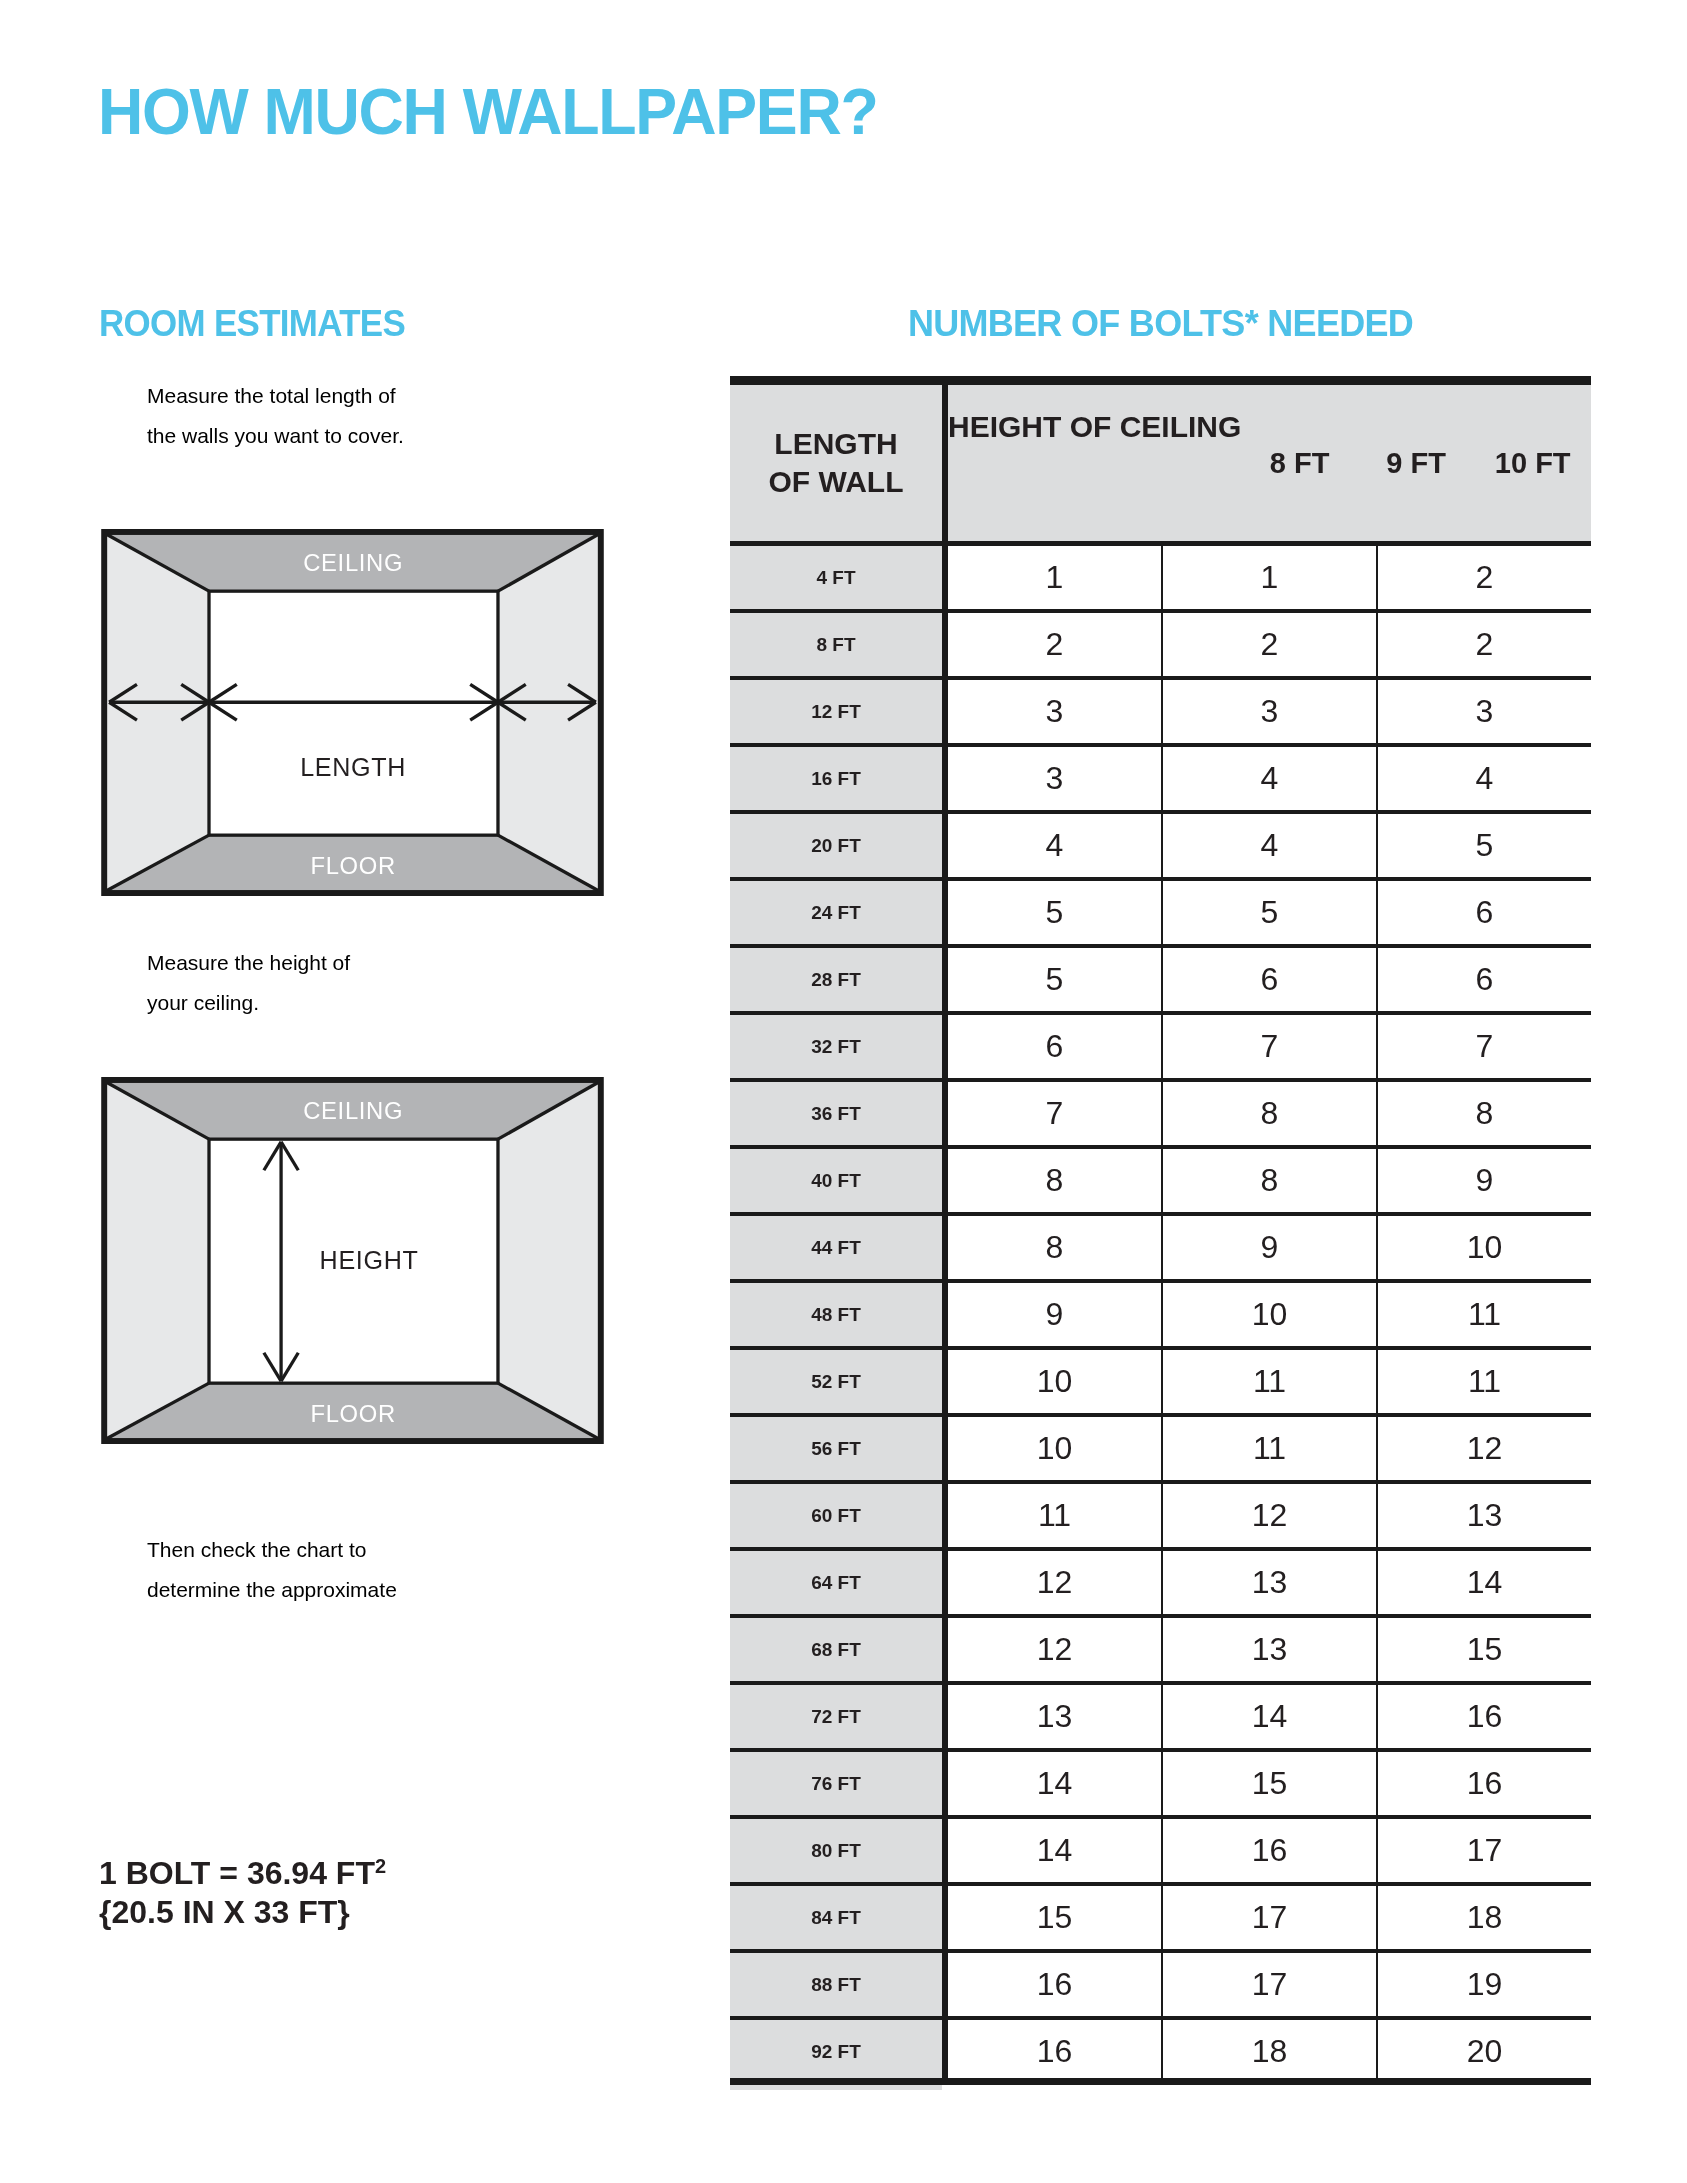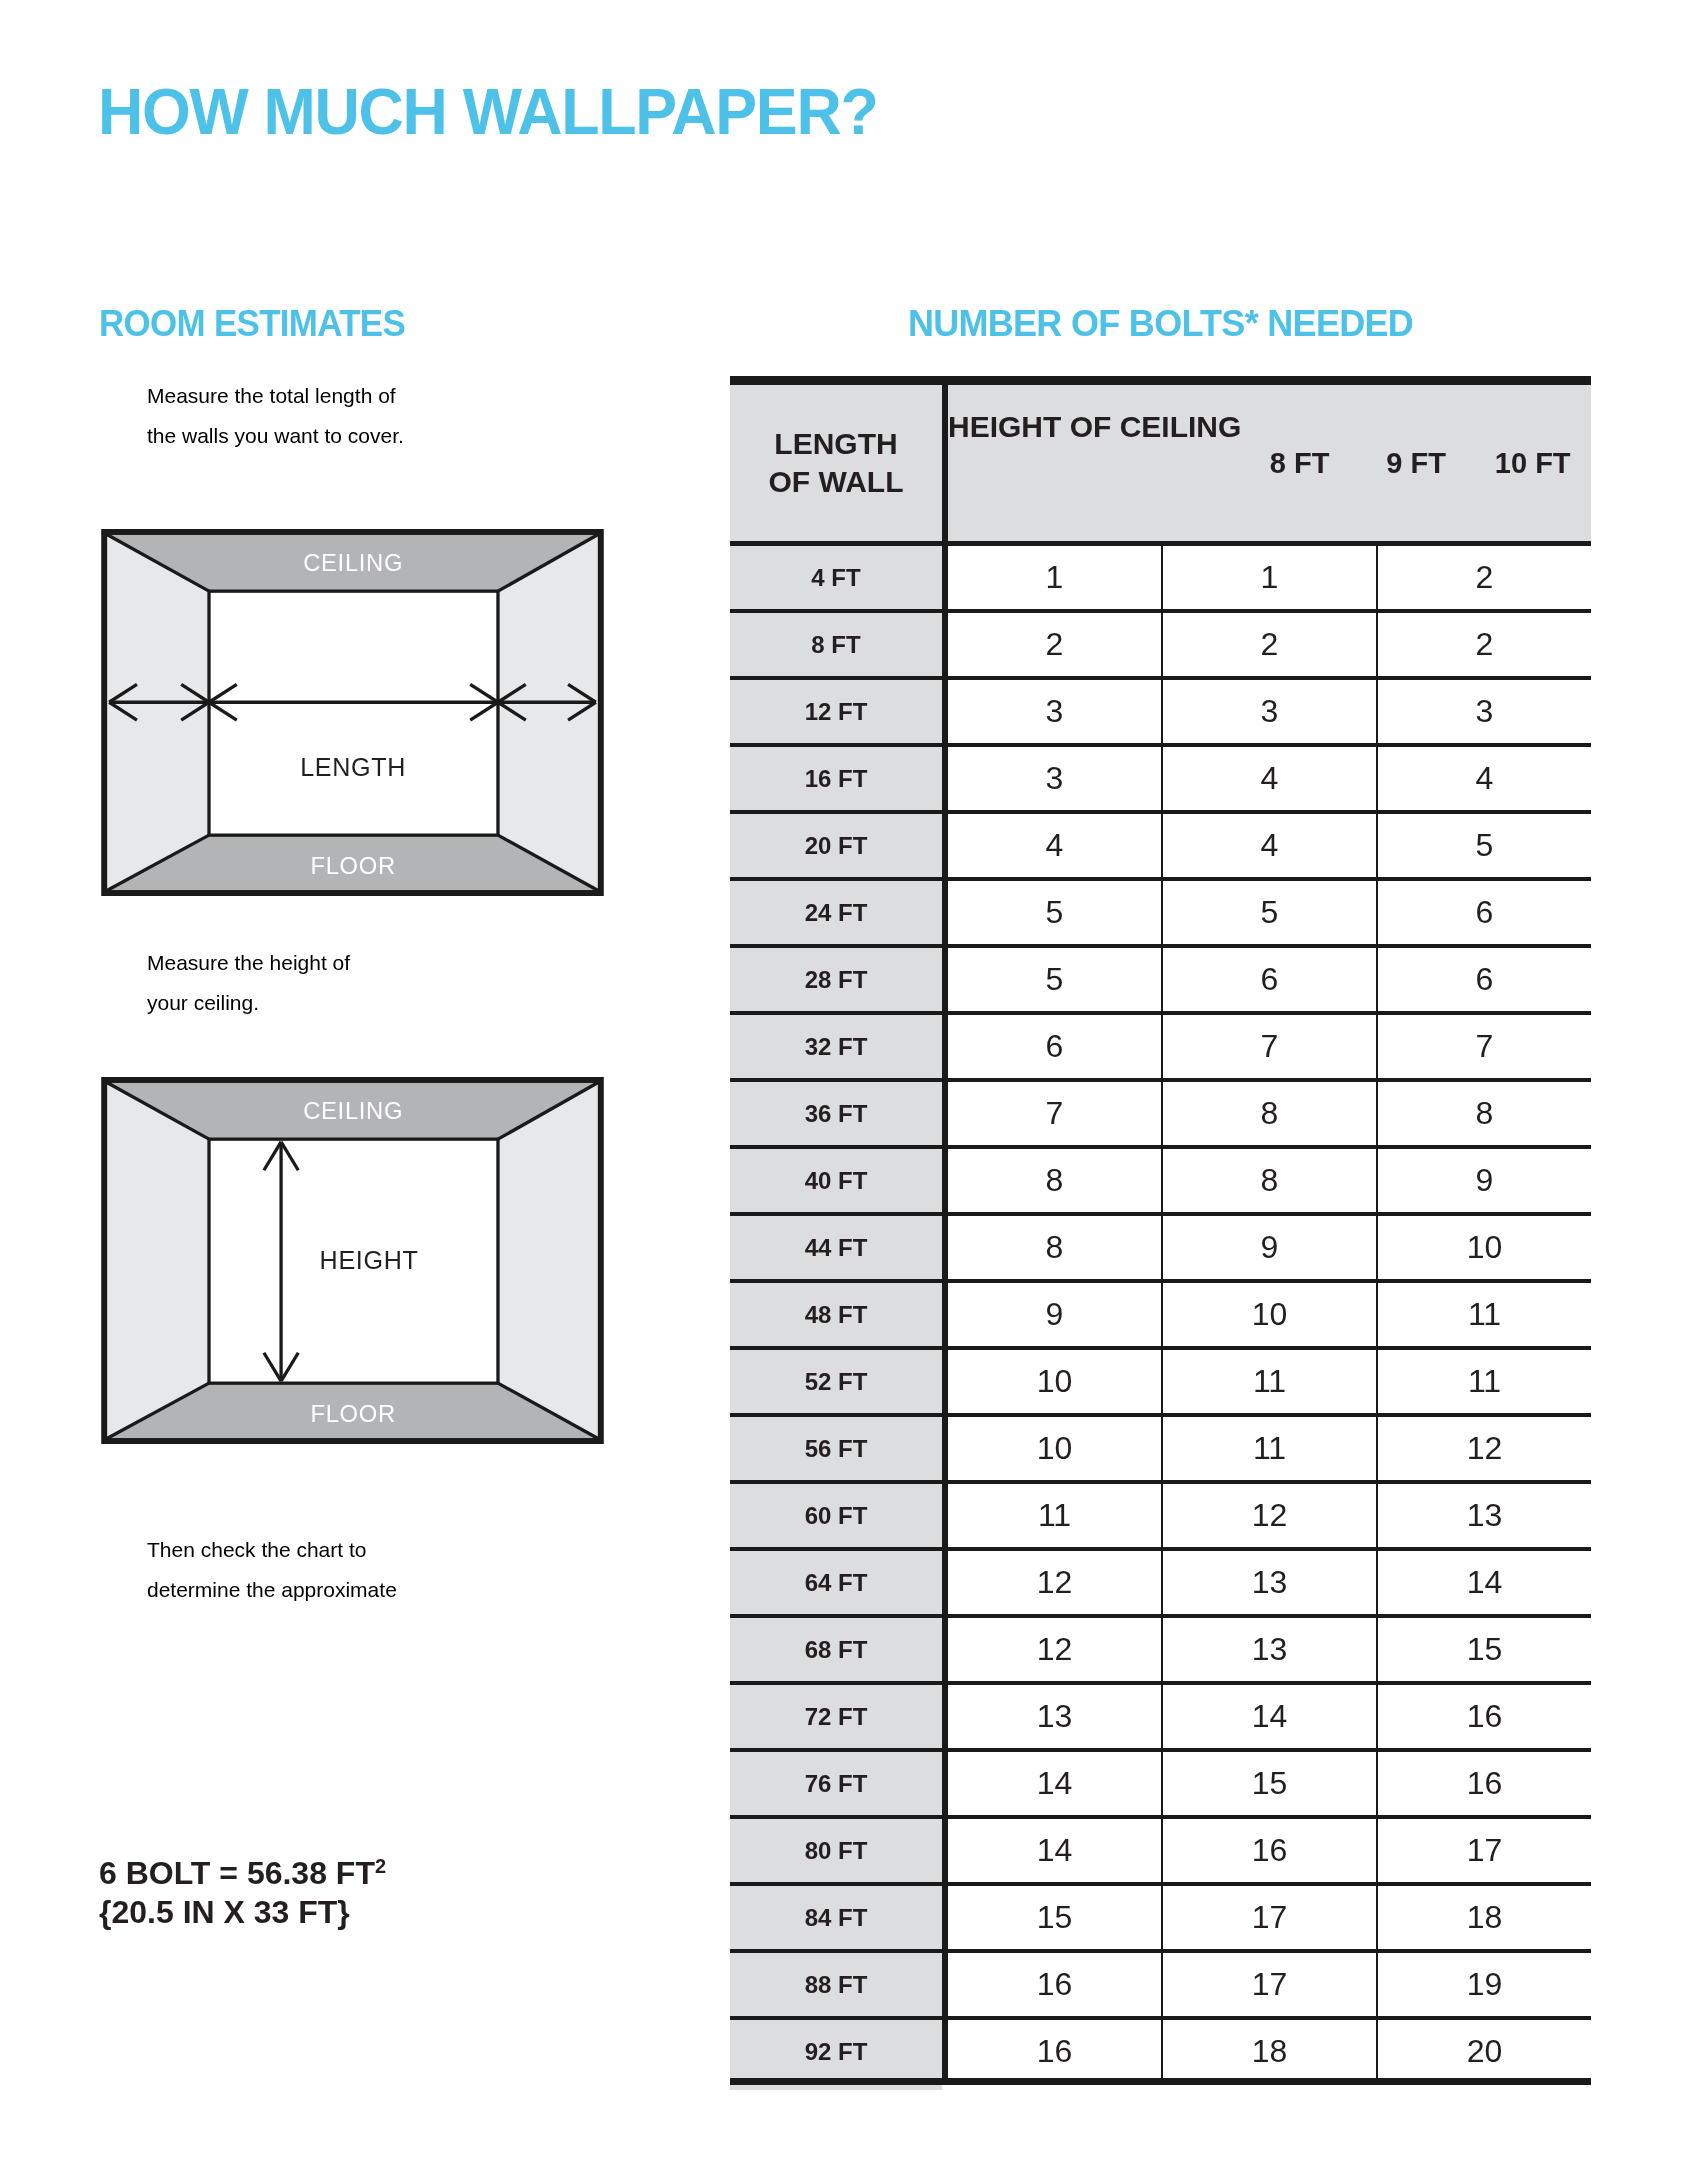--- a/index.html
+++ b/index.html
@@ -51,21 +51,21 @@
   .subrow{flex:1; display:flex;}
   .subcell{flex:1; display:flex; align-items:center; justify-content:center;
        font-size:29px; font-weight:700;}
   #header-bottom-line{left:0; top:165px; width:861px; height:4.6px; background:#1a1a1a;}
   #table-rows{left:0; top:170px; width:861px;}
   .trow{display:flex; height:67px; border-bottom:4px solid #1a1a1a; box-sizing:border-box;}
   .trow:last-child{border-bottom:none; height:63px;text-align:center;}
   .tlabel{
     width:212px; border-right:6px solid #1a1a1a; background:#dcddde;
     display:flex; align-items:center; justify-content:center;
-    font-size:24px; font-weight:700;
+    font-size:19px; font-weight:700;
   }
   .tcell{flex:1; background:#ffffff; display:flex; align-items:center; justify-content:center;
     font-size:32px; font-weight:400;}
   .tcell + .tcell{border-left:2px solid #1a1a1a;}
   #table-bottom-border{left:0; top:1702px; width:861px; height:6.6px; background:#1a1a1a;}
   #table-bottom-stub{left:0; top:1709px; width:212px; height:5.3px; background:#dcddde;}
   svg text{font-family:"Liberation Sans","DejaVu Sans",sans-serif;}
 </style>
 </head>
 <body>
@@ -140,21 +140,21 @@
     <text x="405" y="291" text-anchor="middle" font-size="38" letter-spacing="1" fill="#231f20">HEIGHT</text>
   </svg>
 
   <div id="para3" class="abs para">
     <div>Then check the chart to</div>
     <div>determine the approximate</div>
   </div>
 
 
   <div id="bolt-info" class="abs bold-note">
-    <div><span>6 BOLT = 56.38 FT</span><span class="sup">2</span></div>
+    <div><span>1 BOLT = 36.94 FT</span><span class="sup">2</span></div>
     <div>{20.5 IN X 33 FT}</div>
   </div>
 
   <div id="bolts-heading" class="abs section-heading">NUMBER OF BOLTS* NEEDED</div>
 
   <div id="bolts-table" class="abs">
     <div id="table-topbar" class="abs"></div>
     <div id="table-header" class="abs">
       <div class="hdr-left">
         <div>LENGTH</div>

